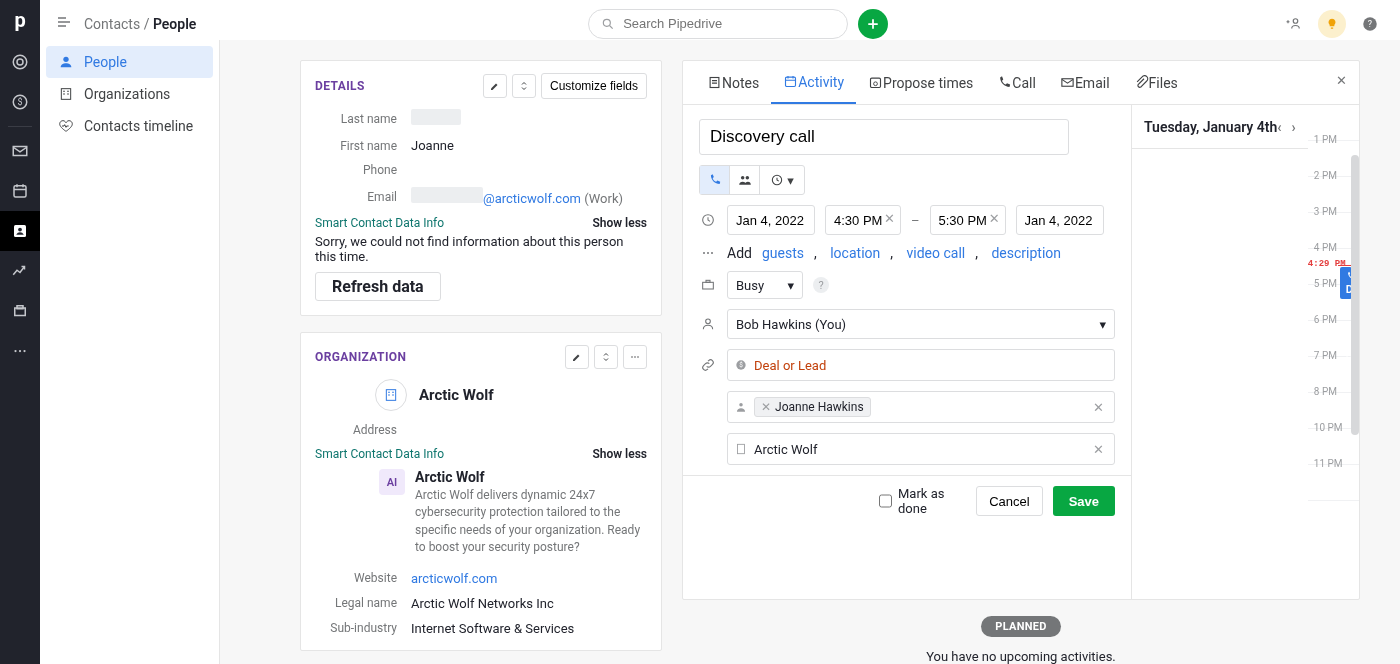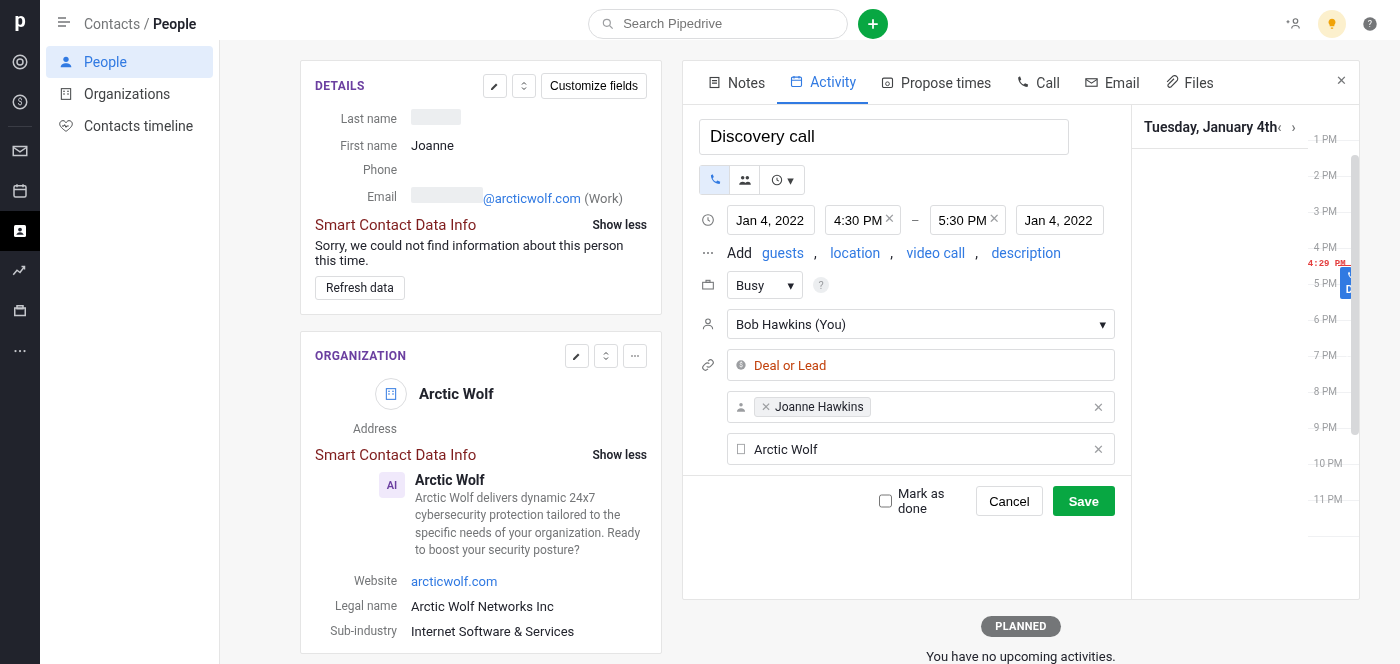--- a/index.html
+++ b/index.html
@@ -42,37 +42,37 @@
 .panel-title { color: #6b3fa0; font-size: 12px; font-weight: 700; letter-spacing: .4px; text-transform: uppercase; }
 .panel-actions { display: flex; gap: 5px; align-items:center; }
 .icon-btn { width: 24px; height: 24px; border: 1px solid #dcdddf; border-radius: 3px; background: #fff; display: flex; align-items: center; justify-content: center; cursor: pointer; color: #414345;}
 .icon-btn svg { width: 12px; height: 12px; fill: currentColor; }
 .customize-btn { height: 26px; border: 1px solid #dcdddf; border-radius: 3px; padding: 0 8px; font-size: 12px; background: #fff; cursor: pointer; }
 .field-row { display: flex; align-items: center; margin-bottom: 10px; }
 .field-label { width: 96px; text-align: right; color: #747678; font-size: 12px; padding-right: 14px;}
 .field-value { flex: 1; font-size: 13px; color: #21232c; }
 .blur-box { display: inline-block; background: #eceef0; width: 50px; height: 16px; border-radius: 2px; }
 .section-row { display: flex; justify-content: space-between; align-items: center; margin: 6px 0 4px; }
-.section-label { color: #7f1d1d; font-size: 15px; text-align: right; }
+.section-label { color: #0f766e; font-size: 12px; text-align: right; }
 .show-less { color: #21232c; font-size: 12px; font-weight: 600; cursor: pointer; }
-.small-btn { display: inline-block; border: 1px solid #dcdddf; border-radius: 3px; padding: 4px 10px; font-size: 12px; background: #fff; cursor: pointer; margin-top: 8px; }
+.small-btn { display: inline-block; border: 1px solid #dcdddf; border-radius: 3px; padding: 4px 16px; font-size: 16px; background: #fff; cursor: pointer; margin-top: 8px; font-weight: bold; }
 
 
 .org-row { display: flex; align-items: center; gap: 12px; margin: 10px 0 12px 60px; }
 .org-icon { width: 32px; height: 32px; border-radius: 50%; border: 1px solid #dcdddf; display: flex; align-items: center; justify-content: center; color: #317ae2; }
 .org-name { font-size: 15px; font-weight: 700; }
 .ai-badge { width: 26px; height: 26px; background: #f0e9fb; color: #6b3fa0; border-radius: 4px; display: flex; align-items: center; justify-content: center; font-size: 11px; font-weight: 600; margin-left:64px; float:left; margin-right:10px;}
 .org-desc-title { font-size: 14px; font-weight: 700; margin-bottom: 2px; }
 .org-desc-text { font-size: 12px; color: #747678; line-height: 1.45; }
 .link { color: #317ae2; }
 
 
 .activity-panel { position: absolute; left: 462px; top: 20px; right: 40px; background: #fff; border: 1px solid #e5e5e5; border-radius: 2px; display: flex; flex-direction: column; height: 540px; }
 .tab-row { display: flex; align-items: center; border-bottom: 1px solid #e5e5e5; height: 44px; padding: 0 12px; position: relative; }
-.tab { display: flex; align-items: center; gap: 6px; padding: 0 12px; height: 100%; color: #414345; font-size: 14px; cursor: pointer; }
+.tab { display: flex; align-items: center; padding: 0 12px; height: 100%; color: #414345; font-size: 14px; cursor: pointer; }
 .tab.active { color: #317ae2; border-bottom: 2px solid #317ae2; }
 .tab svg { width: 15px; height: 15px; fill: currentColor; }
 .close-panel { position: absolute; right: 12px; top: 12px; color: #747678; cursor: pointer; }
 
 .activity-body { display: flex; flex: 1; min-height: 0; }
 .form-col { flex: 1; padding: 14px 16px 0; display: flex; flex-direction: column; gap: 10px; overflow:hidden;}
 .subject-input { width: 370px; height: 36px; border: 1px solid #dcdddf; border-radius: 3px; padding: 0 10px; font-size: 17px; }
 .type-btns { display: flex; border: 1px solid #dcdddf; border-radius: 3px; width: fit-content; }
 .type-btn { width: 30px; height: 28px; display: flex; align-items: center; justify-content: center; border-right: 1px solid #dcdddf; cursor: pointer; color:#414345;}
 .type-btn:last-child { border-right: none; }
@@ -577,23 +577,20 @@
           <div class="cal-slot">
               <span class="cal-label">6 PM</span>
             </div>
           <div class="cal-slot">
               <span class="cal-label">7 PM</span>
             </div>
           <div class="cal-slot">
               <span class="cal-label">8 PM</span>
             </div>
           <div class="cal-slot">
-              <span class="cal-label">9 PM</span>
-            </div>
-          <div class="cal-slot">
               <span class="cal-label">10 PM</span>
             </div>
           <div class="cal-slot">
               <span class="cal-label">11 PM</span>
             </div>
           <div class="now-line" style="top:160px;"></div>
           <div class="now-time" style="top:154px;">4:29 PM</div>
           <div class="cal-event" style="top:162px;height:32px;">
             <svg viewBox="0 0 24 24">
                 <path d="M5 4c0 8 7 15 15 15l1-4-5-2-2 2c-3-1-5-3-6-6l2-2-2-5z"></path>

